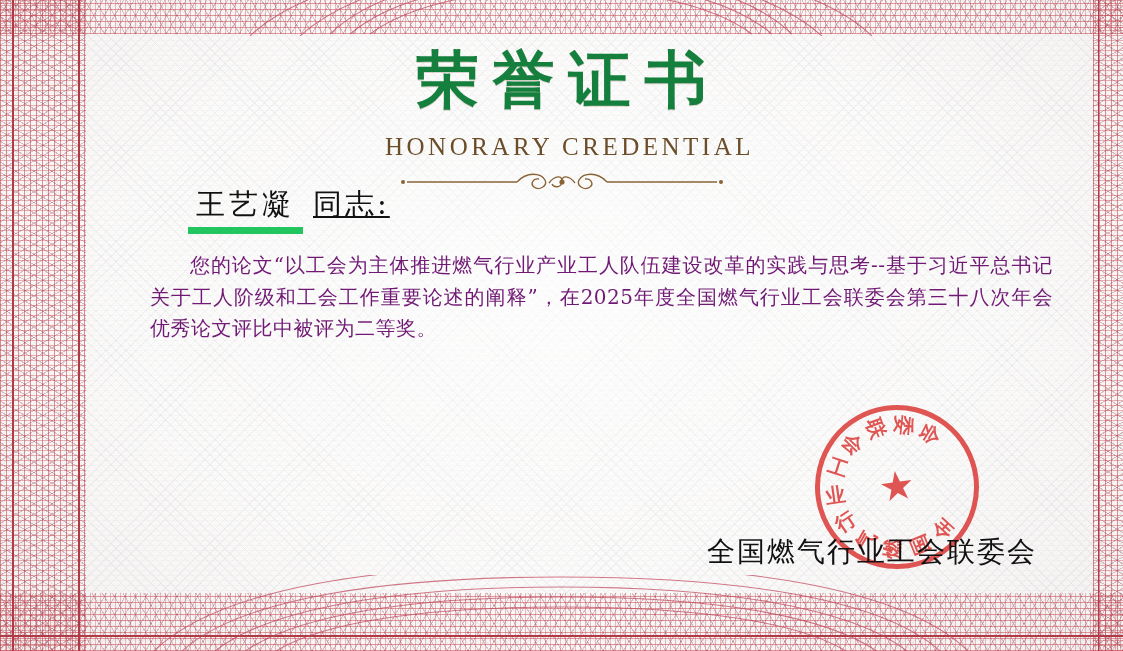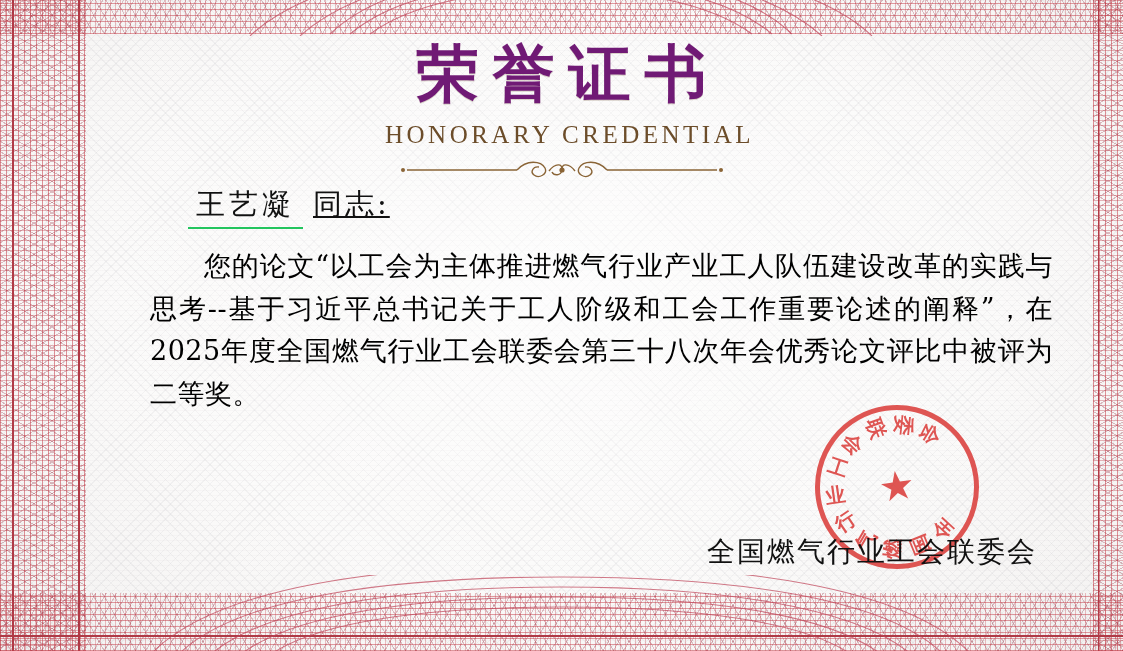--- a/index.html
+++ b/index.html
@@ -97,22 +97,22 @@
     top: 26px;
     left: 0;
     right: 0;
     text-align: center;
   }
   .title-cn {
     font-family: "DejaVu Serif", "Liberation Serif", serif;
     font-size: 62px;
     font-weight: 700;
     letter-spacing: 14px;
-    color: #701a75;
-    margin: 12px;
+    color: #15803d;
+    margin: 18px;
     padding-left: 14px;
     line-height: 1.15;
     text-shadow: 0 1px 0 rgba(120,90,60,0.25);
   }
   .title-en {
     font-family: "Liberation Serif", "DejaVu Serif", serif;
     font-size: 25px;
     letter-spacing: 3.5px;
     color: #6c4d2a;
     margin: 6px 0 0 0;
@@ -135,35 +135,35 @@
   .recipient-line {
     font-family: "DejaVu Serif", "Liberation Serif", serif;
     font-size: 29px;
     color: #111;
     margin: 0 0 16px 38px;
     letter-spacing: 1px;
     white-space: nowrap;
   }
   .recipient-name {
     display: inline-block;
-    border-bottom: 2px solid #22c55e;
+    border-bottom: 7px solid #22c55e;
     padding: 0 8px 2px 8px;
     letter-spacing: 4px;
   }
   .recipient-suffix {
     display: inline-block;
     padding-left: 10px;
     letter-spacing: 3px;
     text-decoration: underline;
   }
   .para {
     font-family: "DejaVu Serif", "Liberation Serif", serif;
-    font-size: 27px;
+    font-size: 20px;
     line-height: 1.58;
-    color: #000000;
+    color: #701a75;
     margin: 0;
     letter-spacing: 0.5px;
     text-align: justify;
     text-indent: 2em;
   }
   .para + .para { margin-top: 2px; }
 
   
   .signature {
     position: absolute;

